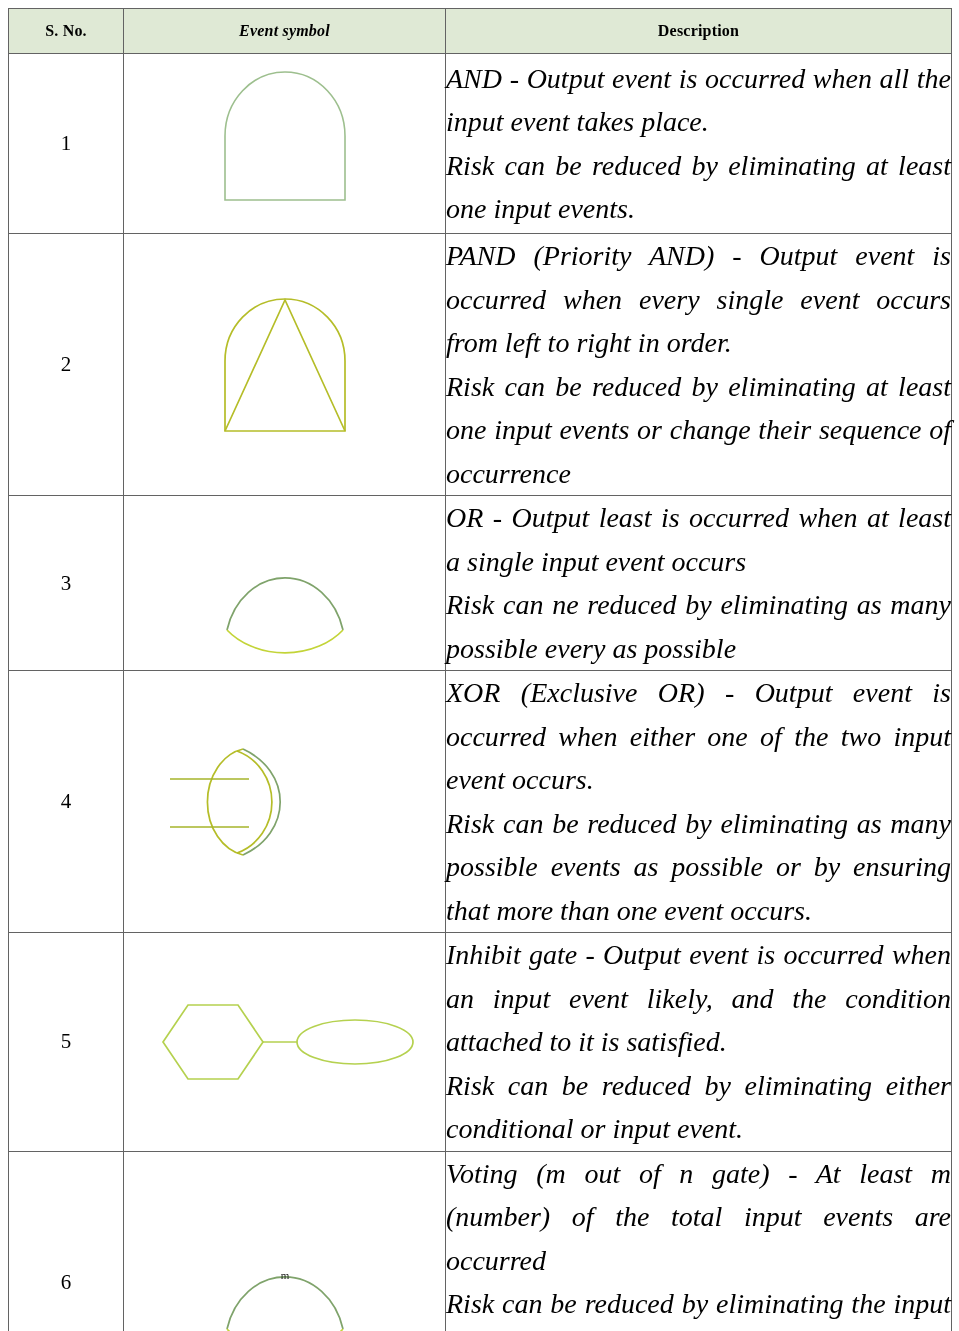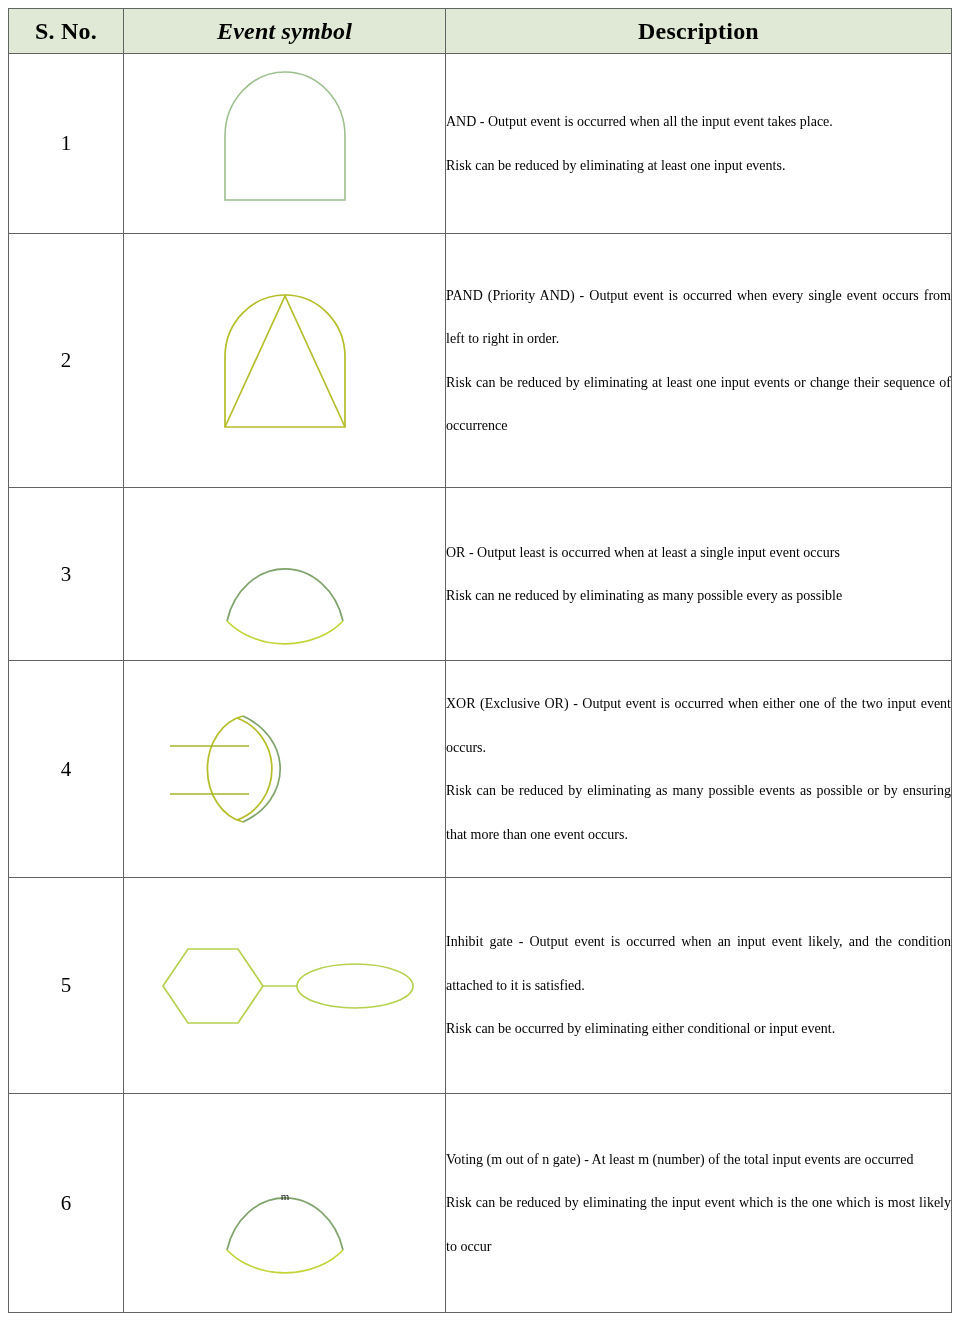--- a/index.html
+++ b/index.html
@@ -35,43 +35,44 @@
     vertical-align: middle;
   }
   .col-sno   { width: 114px; }
   .col-sym   { width: 321px; font-style: italic; }
   .col-desc  { width: 505px; }
 
   thead th {
     background: #dfe9d5;
     height: 44px;
     font-weight: bold;
-    font-size: 24px;
+    font-size: 16px;
     text-align: center;
     letter-spacing: 0.2px;
   }
 
   td.sno {
     text-align: center;
     font-size: 21px;
   }
   td.sym {
     text-align: center;
   }
   td.desc {
     padding: 10px 9px 12px 10px;
     vertical-align: top;
   }
   .desc p {
     margin: 0;
-    font-size: 14px;
+    font-size: 28px;
     line-height: 43.5px;
     text-align: justify;
     text-justify: inter-word;
     hyphens: none;
+    font-style: italic;
   }
   .desc p:last-child {
     text-align-last: left;
   }
   .symwrap {
     display: flex;
     align-items: center;
     justify-content: center;
     width: 100%;
   }
@@ -172,21 +173,21 @@
           <div class="symwrap">
             <svg width="280" height="110" viewBox="0 0 280 110" aria-hidden="true">
               <polygon points="18,55 43,18 93,18 118,55 93,92 43,92" fill="none" stroke="#b5d14f" stroke-width="1.7"></polygon>
               <line x1="118" y1="55" x2="152" y2="55" stroke="#b5d14f" stroke-width="1.7"></line>
               <ellipse cx="210" cy="55" rx="58" ry="22" fill="none" stroke="#b5d14f" stroke-width="1.7"></ellipse>
             </svg>
           </div>
         </td>
         <td class="desc">
           <p>Inhibit gate - Output event is occurred when an input event likely, and the condition attached to it is satisfied.</p>
-          <p>Risk can be occurred by eliminating either conditional or input event.</p>
+          <p>Risk can be reduced by eliminating either conditional or input event.</p>
         </td>
       </tr>
 
       <tr style="height:219px">
         <td class="sno">6</td>
         <td class="sym">
           <div class="symwrap">
             <svg width="180" height="130" viewBox="0 0 180 130" aria-hidden="true">
               <path d="M 32 112 A 60 70 0 0 1 148 112" fill="none" stroke="#7fa36b" stroke-width="1.7"></path>
               <path d="M 32 112 A 72 56 0 0 0 148 112" fill="none" stroke="#c3d438" stroke-width="1.7"></path>

